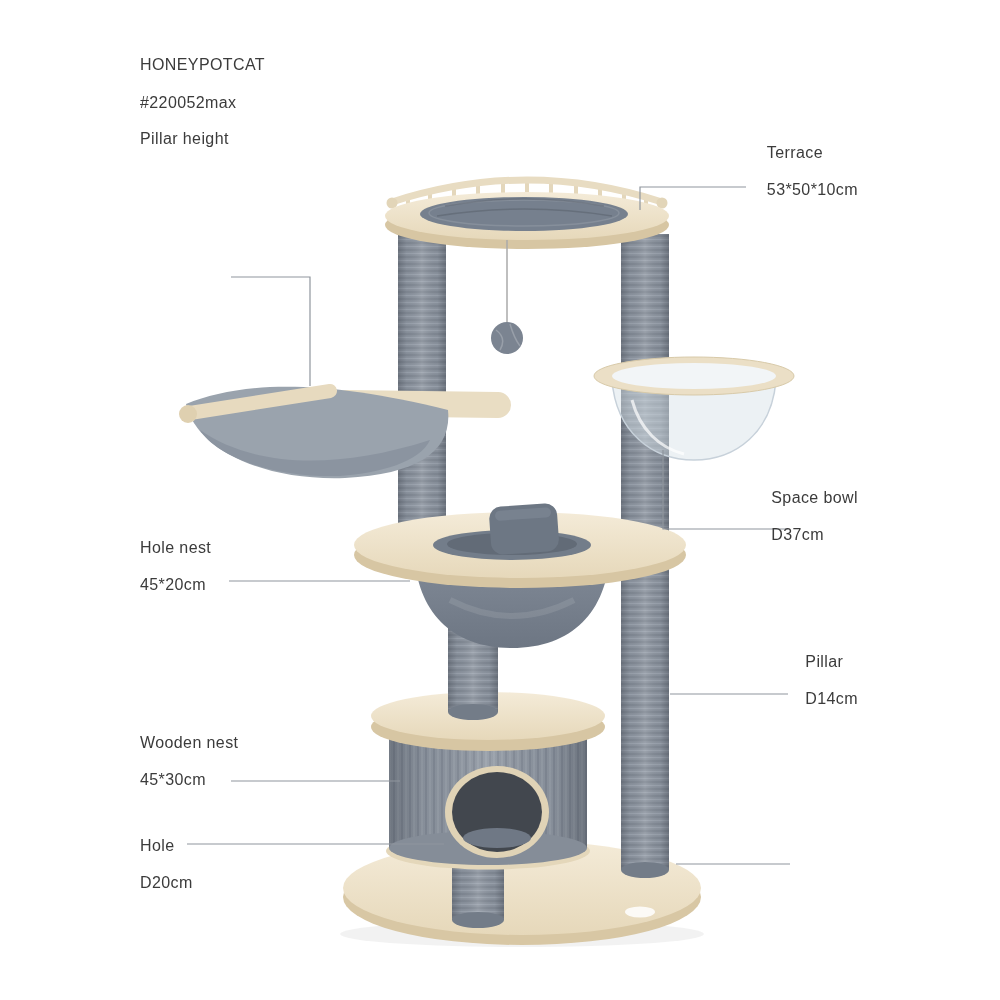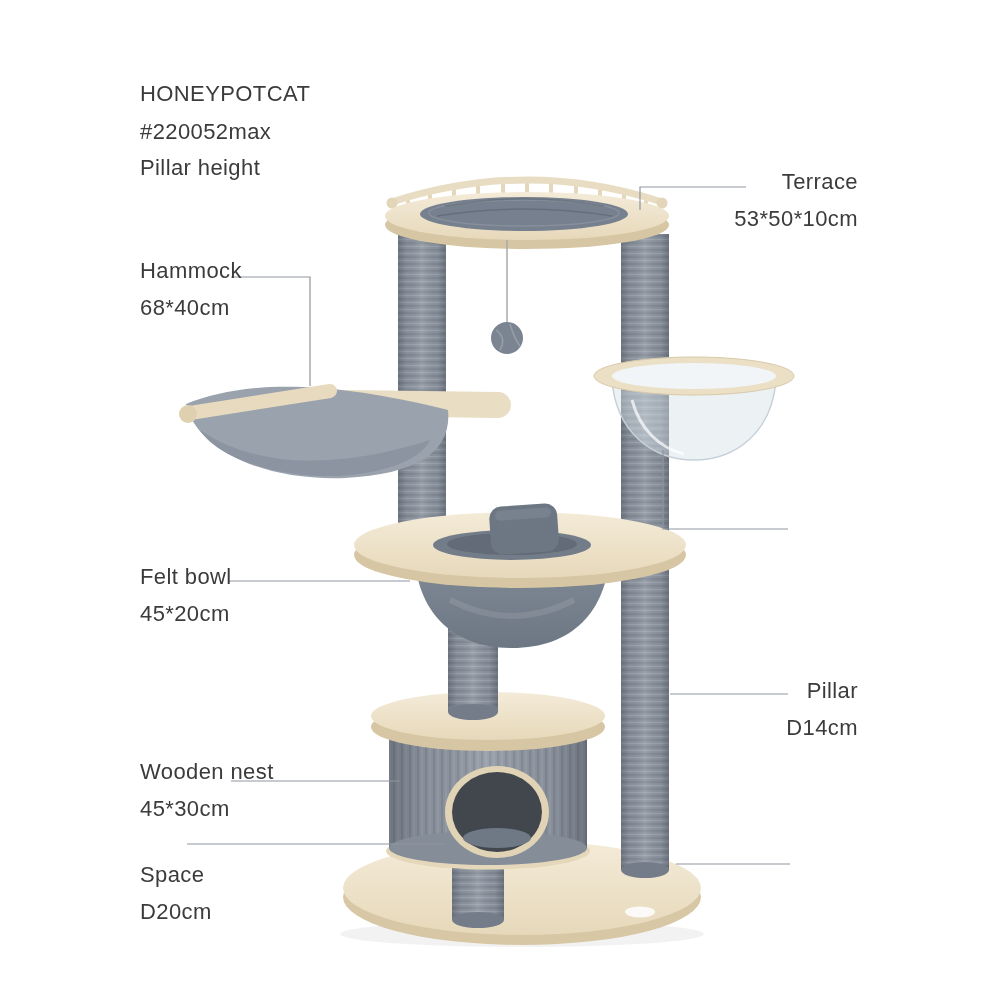--- a/index.html
+++ b/index.html
@@ -1,23 +1,23 @@
 <!DOCTYPE html>
 <html><head>
 <meta charset="utf-8">
 <style>
   html,body{margin:0;padding:0;background:#ffffff;}
   .stage{
     position:relative;width:1000px;height:1000px;overflow:hidden;background:#ffffff;
     font-family:"Liberation Sans", sans-serif;color:#3b3b3b;
   }
   .stage svg{position:absolute;left:0;top:0;}
-  .label,.spec{position:absolute;font-size:22px;letter-spacing:0.4px;white-space:nowrap;margin-top:29px;}
+  .label,.spec{position:absolute;font-size:16px;letter-spacing:0.4px;white-space:nowrap;}
   .left{left:140px;text-align:left;}
-  .right{right:142px;text-align:right;}
+  .right{right:142px;text-align:left;}
   .label{line-height:37px;}
   .spec-line{line-height:37px;height:37px;}
 </style>
 </head>
 <body>
 
 <div class="stage">
 
   <svg width="1000" height="1000" viewBox="0 0 1000 1000">
     <defs>
@@ -175,45 +175,45 @@
     </g>
   </svg>
 
   <div class="label left" style="top:46px">HONEYPOTCAT</div>
   <div class="label left" style="top:84px">#220052max</div>
 
   <div class="spec left" style="top:120px">
     <div class="spec-line">Pillar height</div>
   </div>
 
-  <div class="spec left" style="top:223px">
-    <div class="spec-line">Hammock</div>
-    <div class="spec-line">68*40cm</div>
-  </div>
 
   <div class="spec left" style="top:529px">
-    <div class="spec-line">Felt bowl</div>
+    <div class="spec-line">Hole nest</div>
     <div class="spec-line">45*20cm</div>
   </div>
 
   <div class="spec left" style="top:724px">
     <div class="spec-line">Wooden nest</div>
     <div class="spec-line">45*30cm</div>
   </div>
 
   <div class="spec left" style="top:827px">
-    <div class="spec-line">Space</div>
+    <div class="spec-line">Hole</div>
     <div class="spec-line">D20cm</div>
   </div>
 
   <div class="spec right" style="top:134px">
     <div class="spec-line">Terrace</div>
     <div class="spec-line">53*50*10cm</div>
   </div>
 
+  <div class="spec right" style="top:479px">
+    <div class="spec-line">Space bowl</div>
+    <div class="spec-line">D37cm</div>
+  </div>
 
   <div class="spec right" style="top:643px">
     <div class="spec-line">Pillar</div>
     <div class="spec-line">D14cm</div>
   </div>
 
 
 </div>
 
 </body></html>

